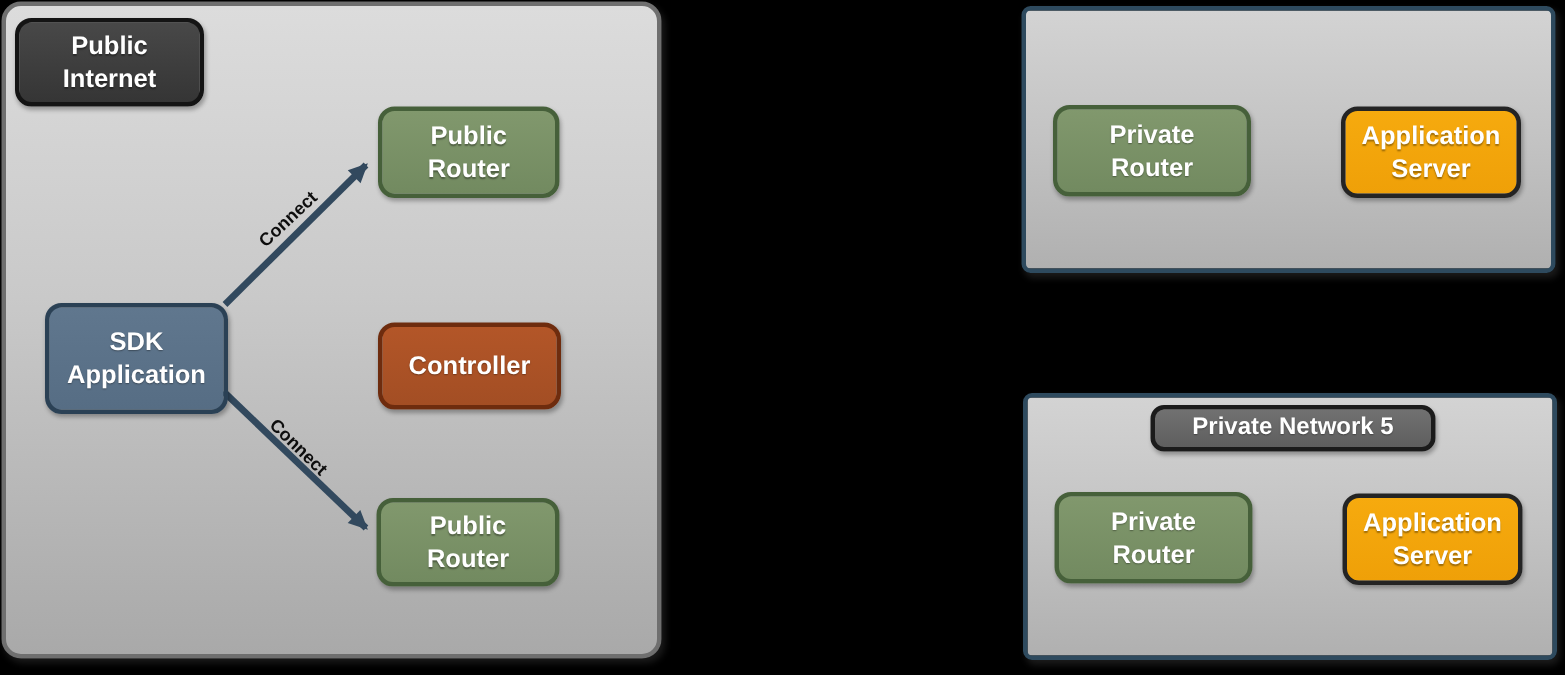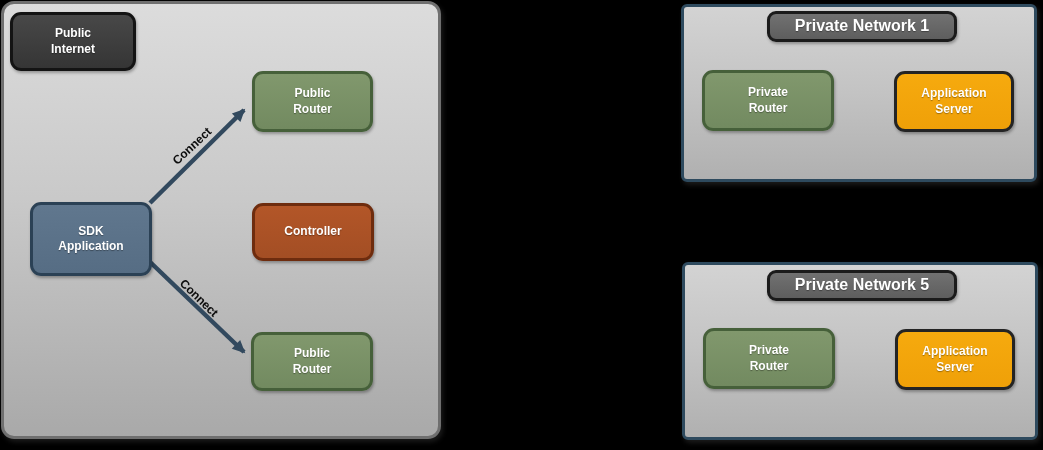--- a/index.html
+++ b/index.html
@@ -41,21 +41,21 @@
   .c-pn2 { left: 682px; top: 262px; }
 
   .node {
     position: absolute;
     box-sizing: border-box;
     display: flex;
     align-items: center;
     justify-content: center;
     text-align: center;
     font-weight: bold;
-    font-size: 12px;
+    font-size: 17px;
     line-height: 1.28;
     color: #ffffff;
     border: 3px solid;
     border-radius: 11px;
     white-space: pre-line;
     text-shadow: 0 1px 1px rgba(0,0,0,0.35);
     box-shadow: 1px 2px 3px rgba(0,0,0,0.30);
   }
   .n-dark {
     background: linear-gradient(180deg, #484848, #353535);
@@ -70,20 +70,21 @@
     background: linear-gradient(180deg, #81986d, #728a60);
     border-color: #46603a;
   }
   .n-blue {
     background: linear-gradient(180deg, #60778e, #566d84);
     border-color: #2b4155;
   }
   .n-rust {
     background: linear-gradient(180deg, #b35628, #a34e24);
     border-color: #6e2c0e;
+    margin-top: 12px;
   }
   .n-orange {
     background: linear-gradient(180deg, #f6aa0e, #efa008);
     border-color: #242424;
   }
 
   
   .pos-public-internet { left: 6px;   top: 8px;   width: 126px; height: 59px; }
   .pos-router-top      { left: 248px; top: 67px;  width: 121px; height: 61px; }
   .pos-sdk             { left: 26px;  top: 198px; width: 122px; height: 74px; }
@@ -156,21 +157,20 @@
 
     <div class="node n-green pos-router-bottom">Public
 Router</div>
 
     <div class="connect-label connect-top">Connect</div>
 
     <div class="connect-label connect-bottom">Connect</div>
   </section>
 
   <section class="container c-private c-pn1">
-    <div class="node n-graylabel pos-pn-title">Private Network 1</div>
     <div class="node n-green pos-pn-router">Private
 Router</div>
     <div class="node n-orange pos-pn-server">Application
 Server</div>
   </section>
 
   <section class="container c-private c-pn2">
     <div class="node n-graylabel pos-pn2-title">Private Network 5</div>
     <div class="node n-green pos-pn-router">Private
 Router</div>

